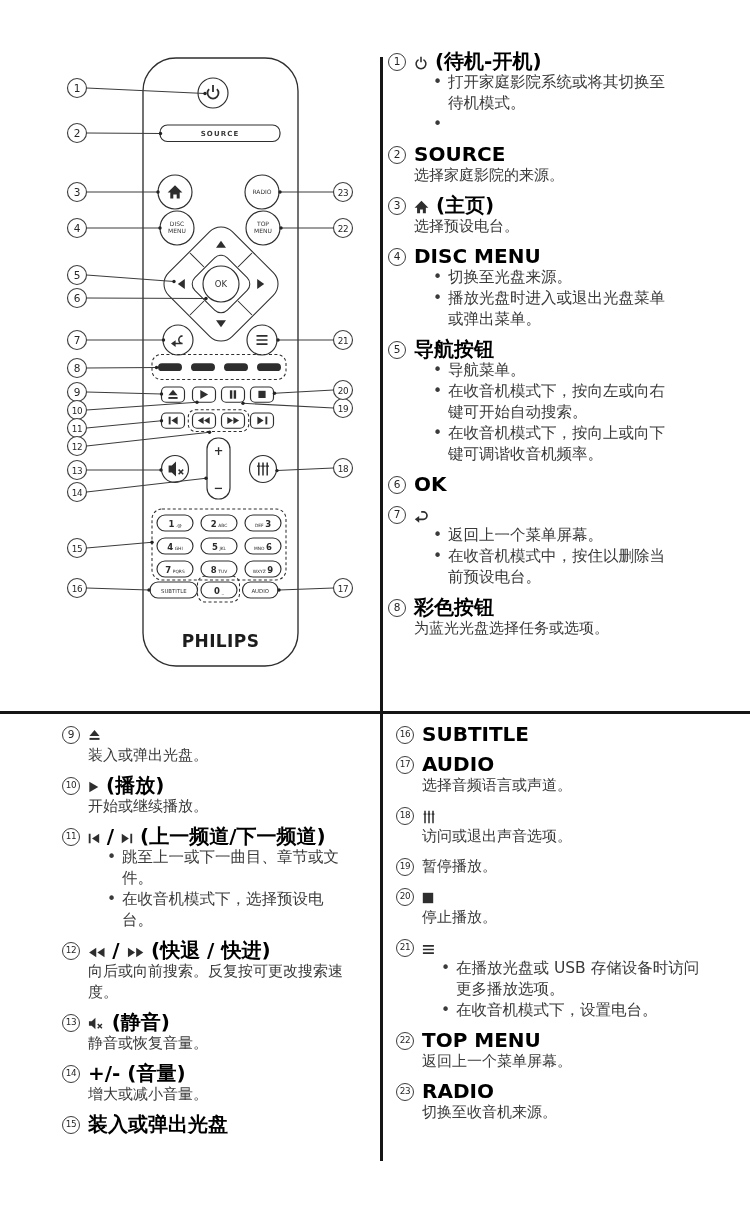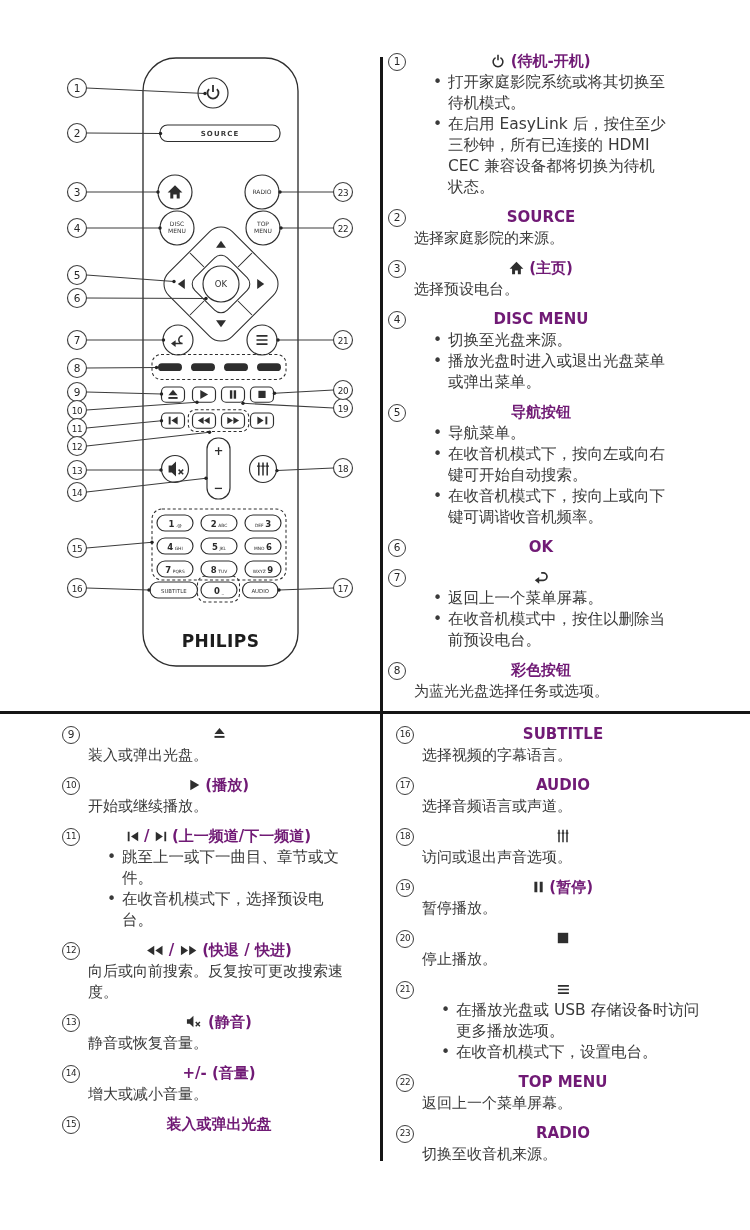--- a/index.html
+++ b/index.html
@@ -9,21 +9,21 @@
   .hline{position:absolute;left:0;top:711px;width:750px;height:3px;background:#151515;}
   .col{position:absolute;color:#3a3a3a;}
   .col-tr{left:388px;top:51px;width:280px;}
   .col-bl{left:62px;top:724px;width:288px;}
   .col-br{left:396px;top:724px;width:308px;}
   .item{display:flex;align-items:flex-start;margin-bottom:9px;}
   .cnum{box-sizing:border-box;width:18px;height:18px;border:1.2px solid #3d3d3d;border-radius:50%;
         font-size:10.5px;line-height:15px;text-align:center;color:#262626;margin:2px 8px 0 0;flex:none;}
   .cnum.two{font-size:8.8px;letter-spacing:-0.4px;}
   .ibody{flex:1;min-width:0;}
-  .ihead{font-size:15px;font-weight:bold;line-height:21px;color:#701a75;text-align:center;}
+  .ihead{font-size:20px;font-weight:bold;line-height:21px;color:#000000;}
   .iline{font-size:15px;line-height:21px;}
   .ibullet{display:flex;font-size:15.5px;line-height:21px;padding-left:19px;}
   .bm{width:15px;flex:none;}
   .bt{flex:1;min-width:0;}
   .ic svg{height:13px;width:auto;display:inline-block;vertical-align:-1px;color:#2e2e2e;}
   .ic-power svg,.ic-home svg,.ic-back svg,.ic-sound svg{height:14px;vertical-align:-2px;}
   .ic-prev svg,.ic-next svg,.ic-rewind svg,.ic-forward svg,.ic-menu svg{height:11px;}
   .ic-play svg,.ic-stop svg,.ic-pause svg{height:12px;}
   .remote{position:absolute;left:0;top:50px;width:380px;height:640px;}
   .remote text{font-family:"DejaVu Sans","Liberation Sans",sans-serif;fill:#2e2e2e;}
@@ -370,21 +370,20 @@
           <div class="ihead"><span class="ic ic-power"><svg viewBox="0 0 16 16">
                 <path d="M5.2 4.1a5.6 5.6 0 1 0 5.6 0" fill="none" stroke="currentColor" stroke-width="1.8"></path>
                 <line x1="8" y1="0.8" x2="8" y2="7.2" stroke="currentColor" stroke-width="1.8"></line>
               </svg></span><span> (待机-开机)</span></div>
           <div class="ibullet">
             <span class="bm">•</span>
             <span class="bt">打开家庭影院系统或将其切换至待机模式。</span>
           </div>
           <div class="ibullet">
             <span class="bm">•</span>
-            <span class="bt">在启用 EasyLink 后，按住至少三秒钟，所有已连接的 HDMI CEC 兼容设备都将切换为待机状态。</span>
           </div>
         </div>
       </div>
       <div class="item">
         <span class="cnum">2</span>
         <div class="ibody">
           <div class="ihead"><span>SOURCE</span></div>
           <div class="iline">选择家庭影院的来源。</div>
         </div>
       </div>
@@ -535,21 +534,20 @@
         <div class="ibody">
           <div class="ihead"><span>装入或弹出光盘</span></div>
         </div>
       </div>
     </section>
   <section class="col col-br">
       <div class="item">
         <span class="cnum two">16</span>
         <div class="ibody">
           <div class="ihead"><span>SUBTITLE</span></div>
-          <div class="iline">选择视频的字幕语言。</div>
         </div>
       </div>
       <div class="item">
         <span class="cnum two">17</span>
         <div class="ibody">
           <div class="ihead"><span>AUDIO</span></div>
           <div class="iline">选择音频语言或声道。</div>
         </div>
       </div>
       <div class="item">
@@ -558,24 +556,20 @@
           <div class="ihead"><span class="ic ic-sound"><svg viewBox="0 0 14 14">
                 <path d="M3 0.8 V13.2 M7 0.8 V13.2 M11 0.8 V13.2" stroke="currentColor" stroke-width="1.5" fill="none"></path>
                 <path d="M1.6 4.2 H4.4 M5.6 4.2 H8.4 M9.6 4.2 H12.4" stroke="currentColor" stroke-width="1.2" fill="none"></path>
               </svg></span></div>
           <div class="iline">访问或退出声音选项。</div>
         </div>
       </div>
       <div class="item">
         <span class="cnum two">19</span>
         <div class="ibody">
-          <div class="ihead"><span class="ic ic-pause"><svg viewBox="0 0 12 13">
-                <rect x="1.5" y="0.8" width="3.2" height="11.4" fill="currentColor"></rect>
-                <rect x="7.3" y="0.8" width="3.2" height="11.4" fill="currentColor"></rect>
-              </svg></span><span> (暂停)</span></div>
           <div class="iline">暂停播放。</div>
         </div>
       </div>
       <div class="item">
         <span class="cnum two">20</span>
         <div class="ibody">
           <div class="ihead"><span class="ic ic-stop"><svg viewBox="0 0 12 12">
                 <rect x="0.8" y="0.8" width="10.4" height="10.4" fill="currentColor"></rect>
               </svg></span></div>
           <div class="iline">停止播放。</div>

